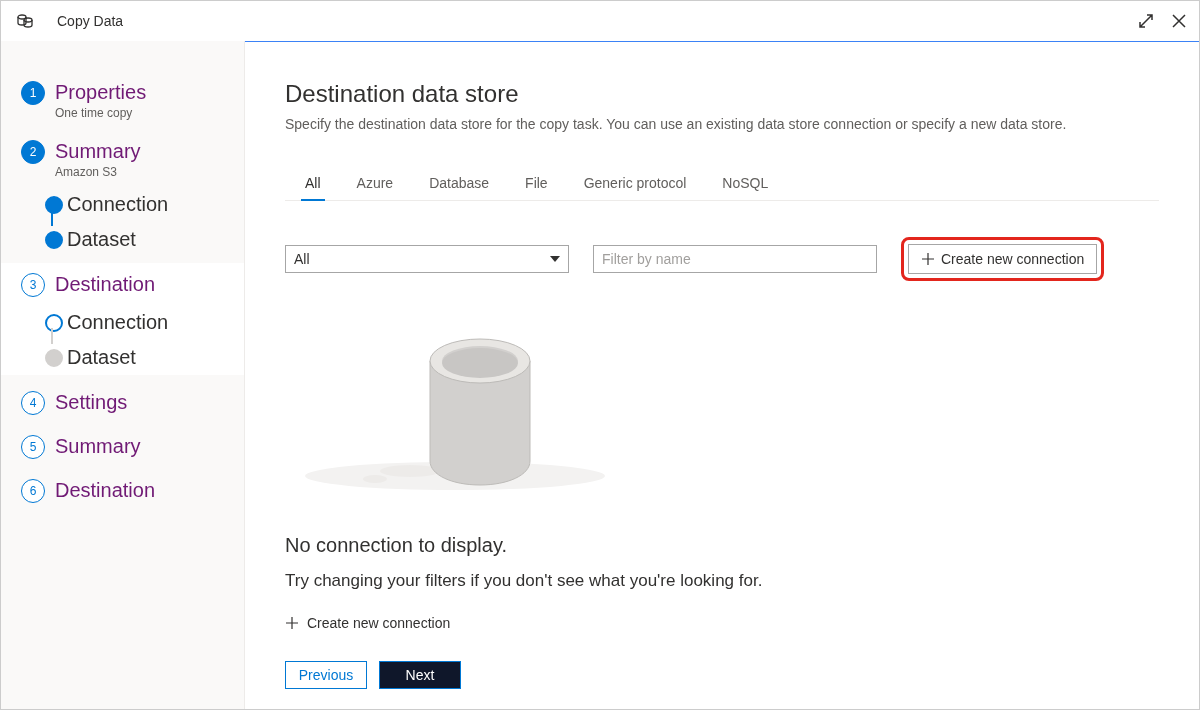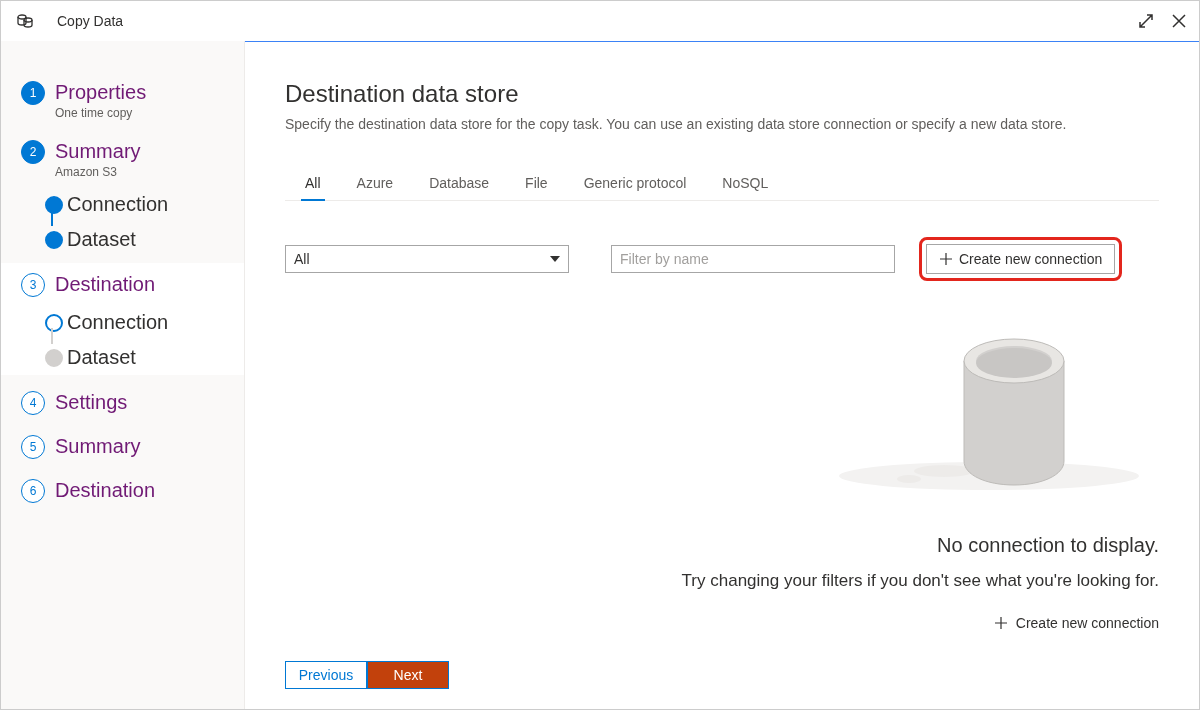--- a/index.html
+++ b/index.html
@@ -118,65 +118,65 @@
     .filter-row { display: flex; gap: 24px; margin-top: 36px; align-items: center; }
     .select, .text-input {
       height: 28px;
       border: 1px solid #a6a6a6;
       padding: 0 8px;
       font-size: 14px;
       color: #323130;
       background: #fff;
     }
     .select { width: 284px; display: flex; align-items: center; justify-content: space-between; cursor: pointer; }
-    .text-input { width: 284px; margin-left: 18px; }
+    .text-input { width: 284px; }
     .text-input::placeholder { color: #a19f9d; }
     .create-btn {
       height: 30px;
       display: inline-flex; align-items: center; gap: 6px;
       background: #fff; border: 1px solid #a6a6a6;
       padding: 0 12px;
       font-size: 14px; color: #323130;
       cursor: pointer;
     }
     .highlight-box {
       border: 3px solid #e3261d;
       border-radius: 8px;
       padding: 4px;
       display: inline-flex;
     }
 
     .empty-state {
       flex: 1;
       display: flex;
       flex-direction: column;
-      align-items: flex-end;
+      align-items: flex-start;
       justify-content: flex-start;
       padding-top: 40px;
     }
     .empty-illustration { margin-bottom: 30px; }
     .empty-title { font-size: 20px; color: #323130; margin-bottom: 14px; }
     .empty-desc { font-size: 17px; color: #323130; margin-bottom: 24px; }
     .empty-link {
       display: inline-flex; align-items: center; gap: 8px;
       font-size: 14px; color: #323130; cursor: pointer;
     }
 
     .footer {
-      display: flex; padding-top: 14px;
+      display: flex; gap: 12px; padding-top: 14px;
     }
     .btn {
       height: 28px; min-width: 82px;
       font-size: 14px;
       cursor: pointer;
       border: 1px solid #0078d4;
       display: inline-flex; align-items: center; justify-content: center;
     }
     .btn.secondary { background: #fff; color: #0078d4; }
-    .btn.primary { background: #c2410c; color: #fff; }
+    .btn.primary { background: #0f172a; color: #fff; }
     .caret-down {
       width: 0; height: 0;
       border-left: 5px solid transparent;
       border-right: 5px solid transparent;
       border-top: 6px solid #323130;
     }
   </style>
 </head>
 <body>
 

